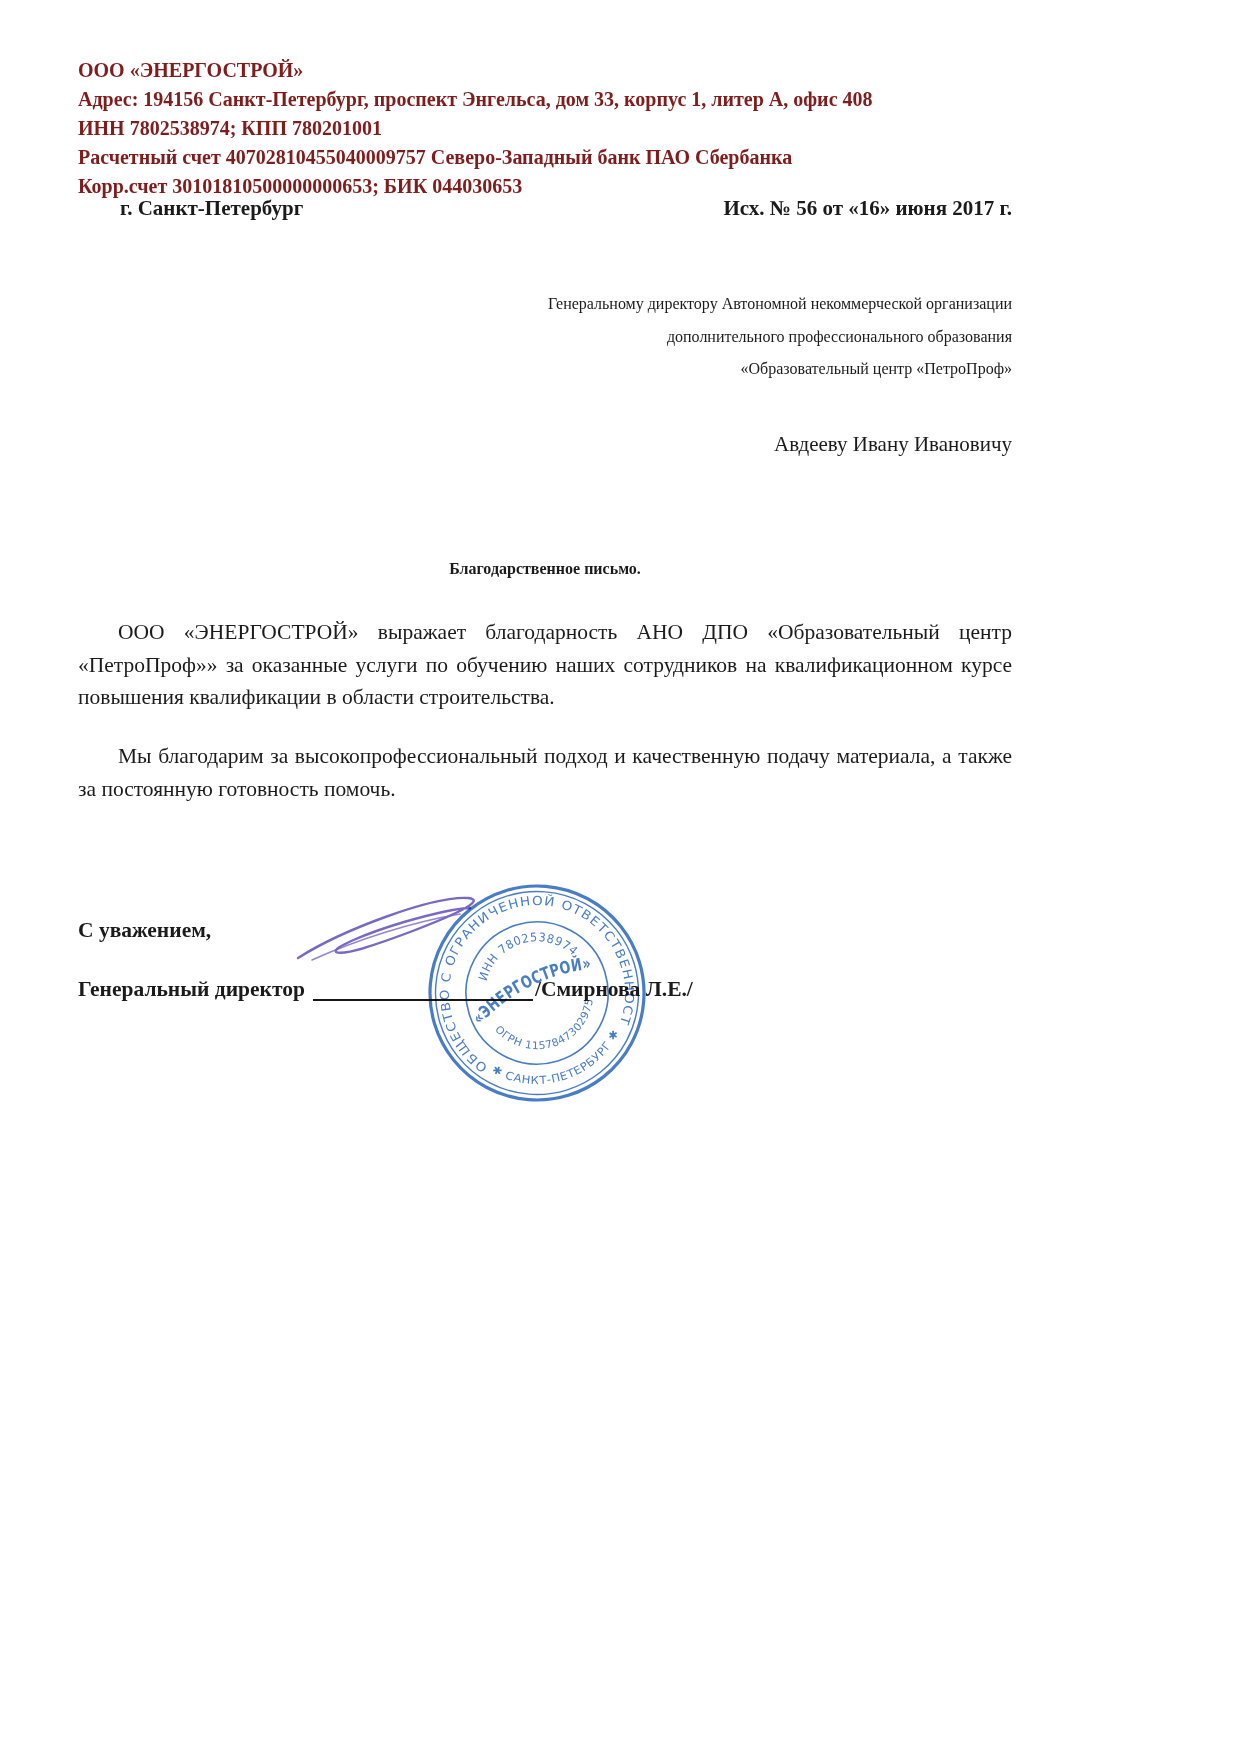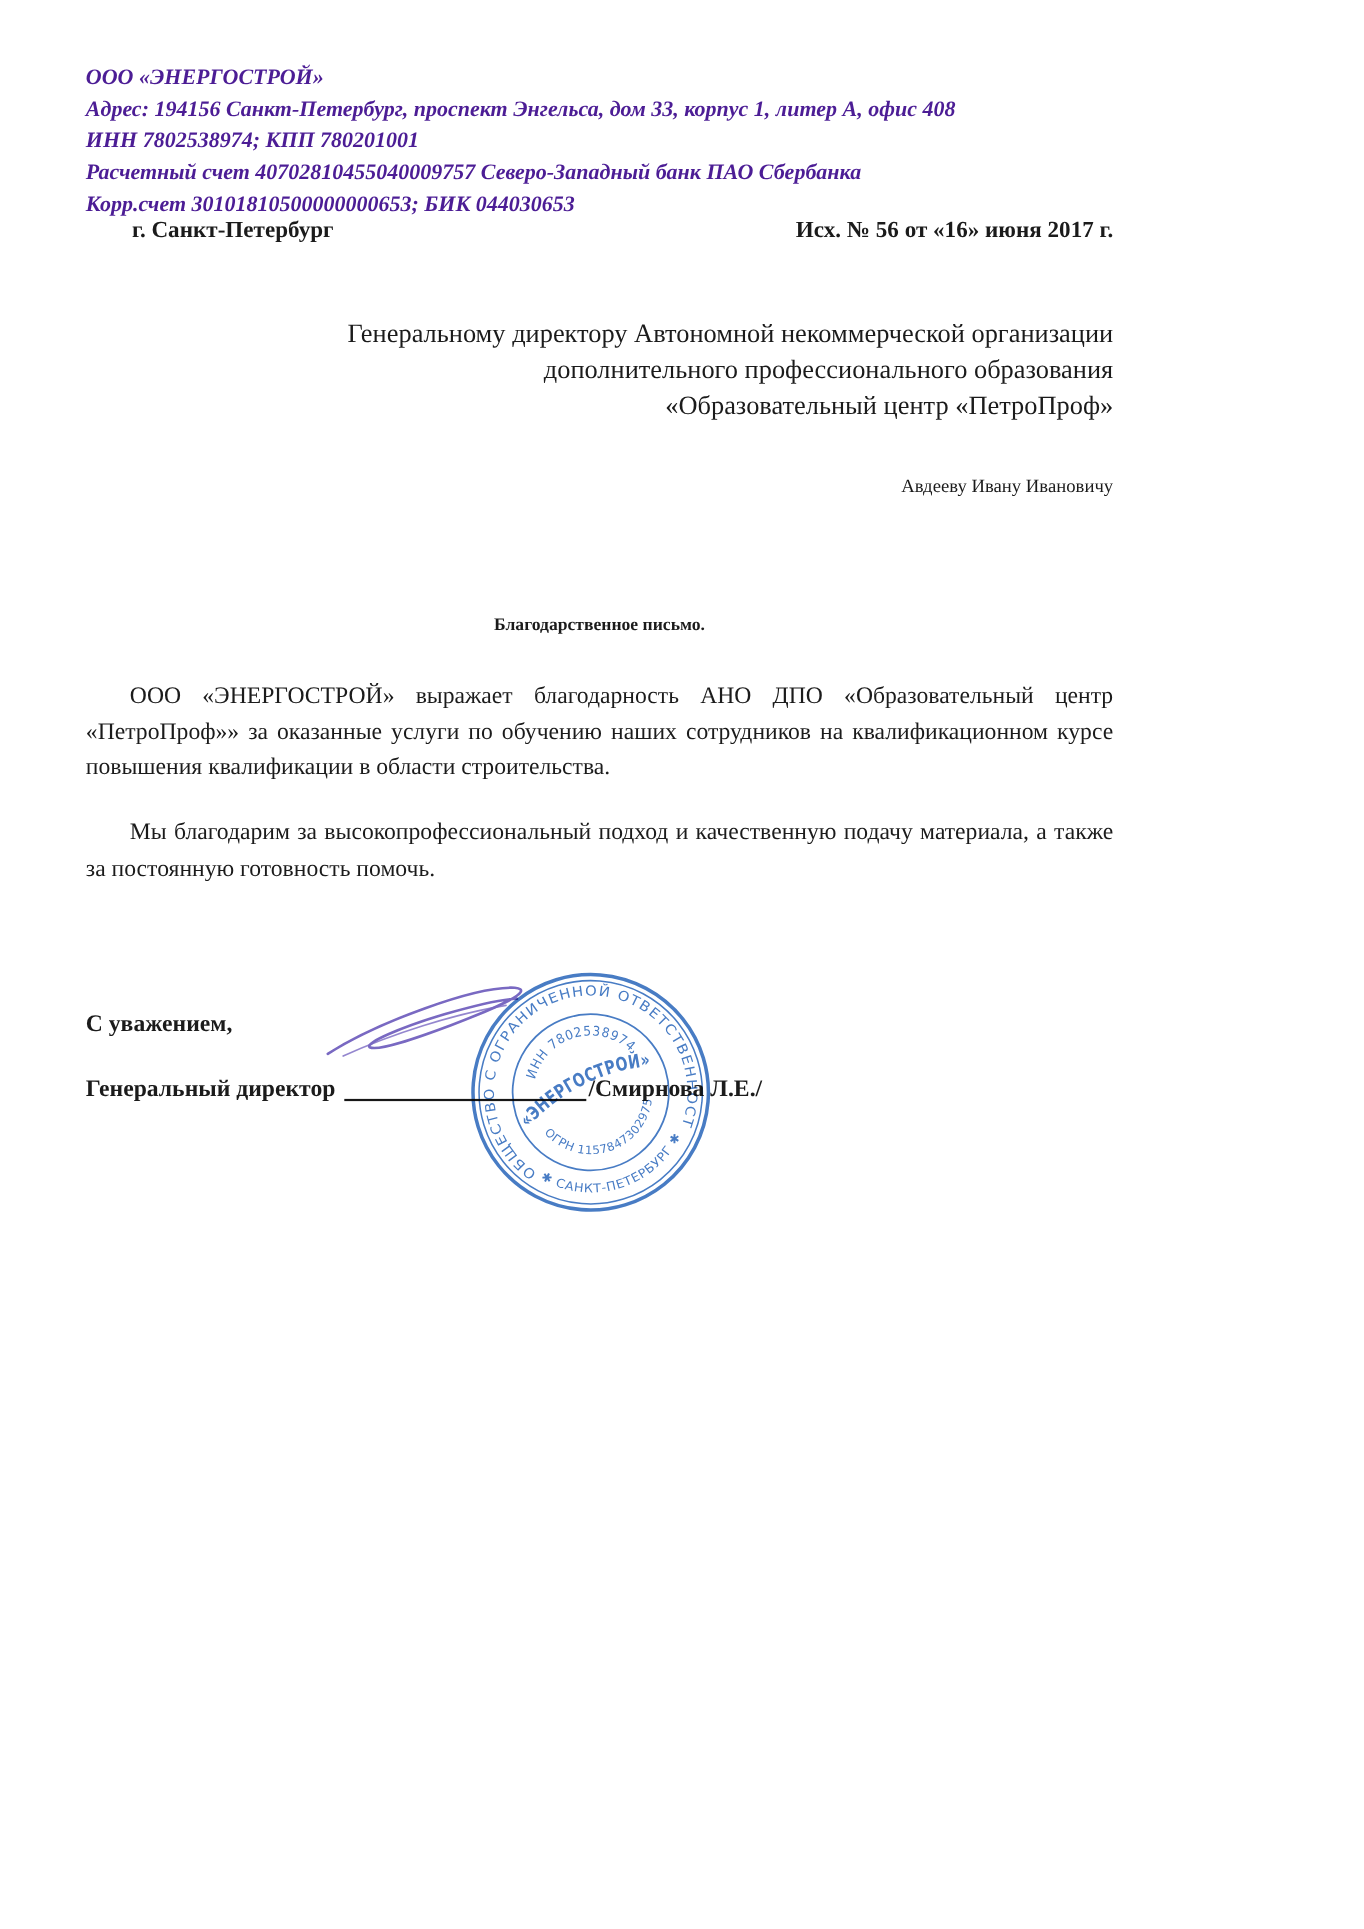--- a/index.html
+++ b/index.html
@@ -5,27 +5,27 @@
   html, body { margin: 0; padding: 0; }
   body {
     width: 1240px; height: 1754px;
     background: #ffffff;
     font-family: "Liberation Serif", serif;
     color: #1b1b1b;
   }
   .page { position: relative; width: 1240px; height: 1754px; overflow: hidden; background: #fff; }
   .block { position: absolute; left: 78px; width: 934px; }
 
-  .letterhead { top: 56px; font-weight: 700; font-style: italic; font-size: 20px; line-height: 29px; color: #4c1d95; }
+  .letterhead { top: 56px; font-weight: 700; font-size: 20px; line-height: 29px; color: #7f1d1d; }
 
   .dateline { top: 196px; display: flex; justify-content: space-between; font-weight: 700; font-size: 21px; }
   .dateline .city { padding-left: 42px; }
 
-  .addressee { top: 288px; text-align: right; font-size: 24px; line-height: 32.5px; }
-  .person { top: 432px; text-align: right; font-size: 17px; }
+  .addressee { top: 288px; text-align: right; font-size: 16px; line-height: 32.5px; }
+  .person { top: 432px; text-align: right; font-size: 21px; }
 
   .title { top: 560px; text-align: center; font-weight: 700; font-size: 16px; }
 
   .para { font-size: 21.5px; line-height: 32.5px; text-align: justify; text-indent: 40px; margin: 0; }
   .p1 { top: 616px; }
   .p2 { top: 740px; }
   .wish { top: 844px; font-size: 21.5px; }
 
   .regards { top: 918px; font-weight: 700; font-size: 21.5px; }
   .sigrow { top: 933px; display: flex; align-items: flex-start; font-weight: 700; font-size: 21.5px; margin-top: 44px; }

